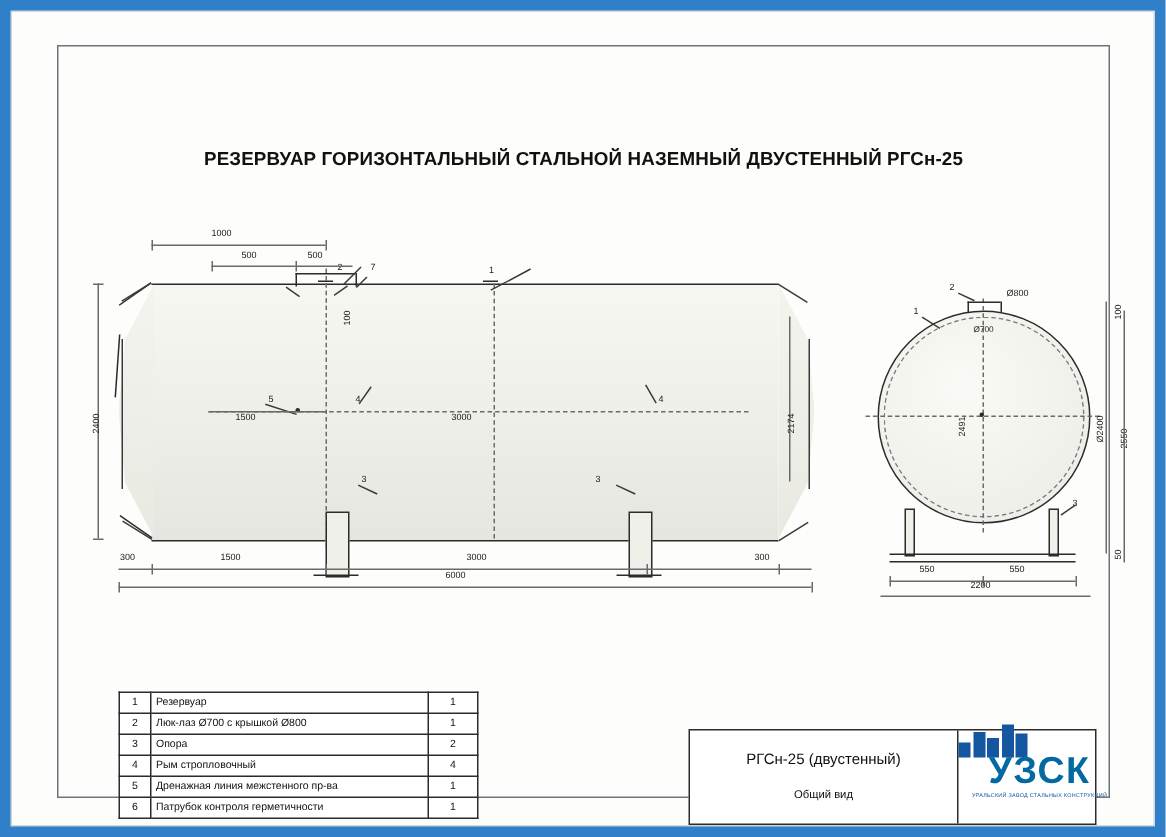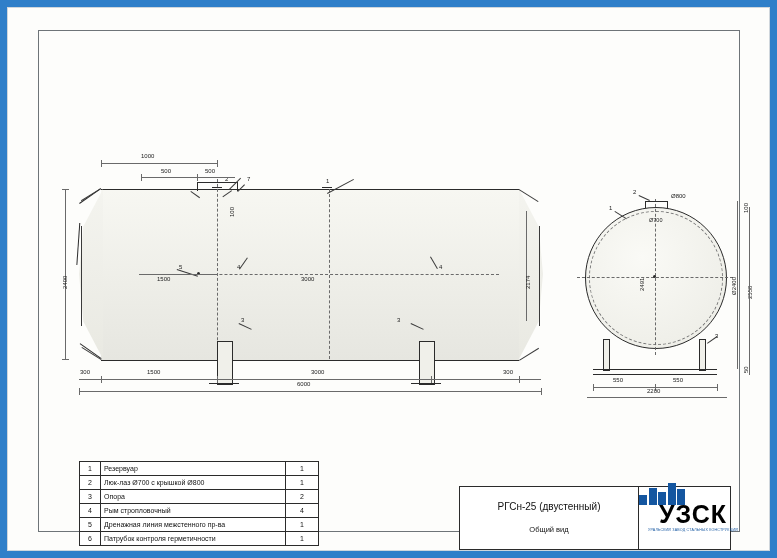--- a/index.html
+++ b/index.html
@@ -75,30 +75,31 @@
   #titleblock{position:absolute;left:420px;top:455px;width:270px;height:62px;
               border:1px solid #2b2b2b;background:#fff;text-decoration:underline;}
   #tb-main{position:absolute;left:0;top:0;width:178px;height:62px;border-right:1px solid #2b2b2b;}
   #tb-name{position:absolute;top:14px;width:100%;text-align:center;font-size:10px;color:#111;}
   #tb-sub{position:absolute;top:38px;width:100%;text-align:center;font-size:7.5px;color:#111;}
   
   #logo{position:absolute;left:600px;top:448px;width:108px;height:62px;}
   #logo .lg-top{position:absolute;left:0;top:0;width:108px;height:26px;display:flex;align-items:flex-end;}
   #logo .bld{display:inline-block;background:#1456a0;margin-right:1.5px;}
   #logo .lg-name{position:absolute;left:0;top:22px;width:108px;text-align:center;
-    font-size:25px;font-weight:bold;color:#000000;letter-spacing:1px;line-height:26px;}
+    font-size:25px;font-weight:bold;color:#0369a1;letter-spacing:1px;line-height:26px;}
   #logo .lg-sub{position:absolute;left:0;top:49px;width:108px;text-align:center;
     font-size:3.6px;color:#1456a0;letter-spacing:.2px;}
 </style>
 </head>
 <body>
 
 <div id="sheet">
   <div id="frame">
 
+    <div class="ttl">РЕЗЕРВУАР ГОРИЗОНТАЛЬНЫЙ СТАЛЬНОЙ НАЗЕМНЫЙ ДВУСТЕННЫЙ РГСн-25</div>
 
     <div id="side">
 
       <div class="tankshell"></div>
       <div class="capL"></div>
       <div class="capR"></div>
 
       <div class="capline" style="left:22px;top:18px;width:26px;transform:rotate(145deg);"></div>
       <div class="capline" style="left:22px;top:188px;width:26px;transform:rotate(215deg);"></div>
       <div class="capline" style="left:0px;top:56px;width:42px;transform:rotate(-86deg) translateX(-38px);"></div>

